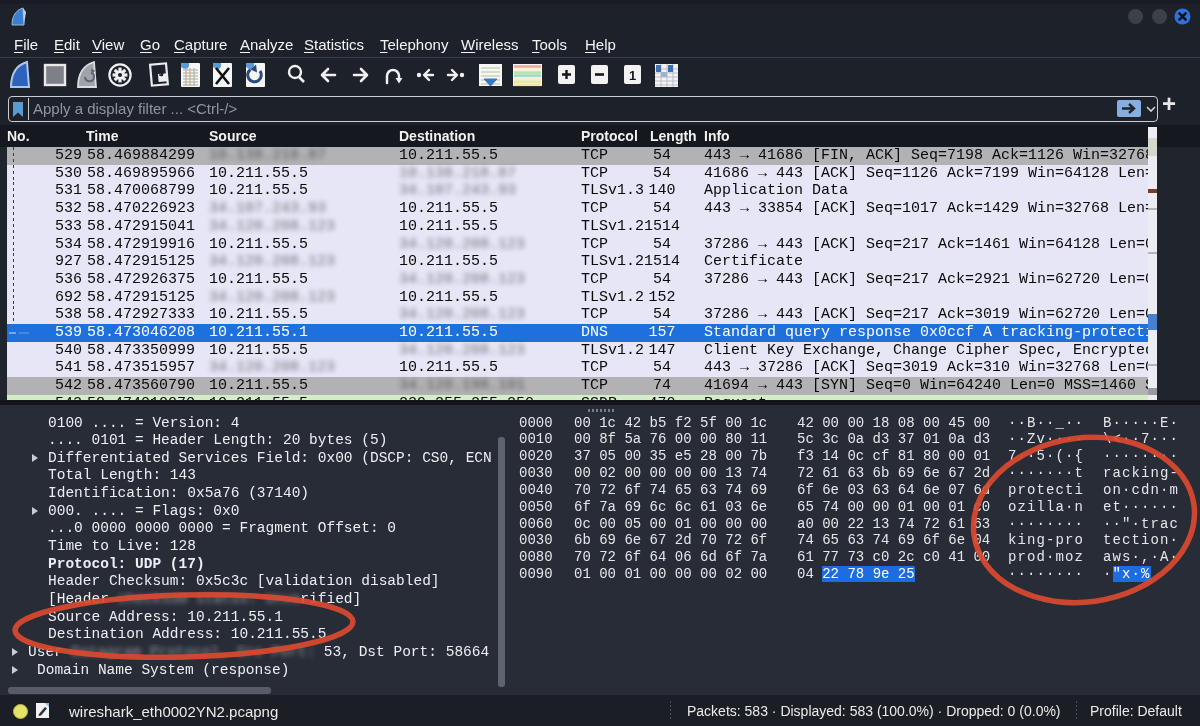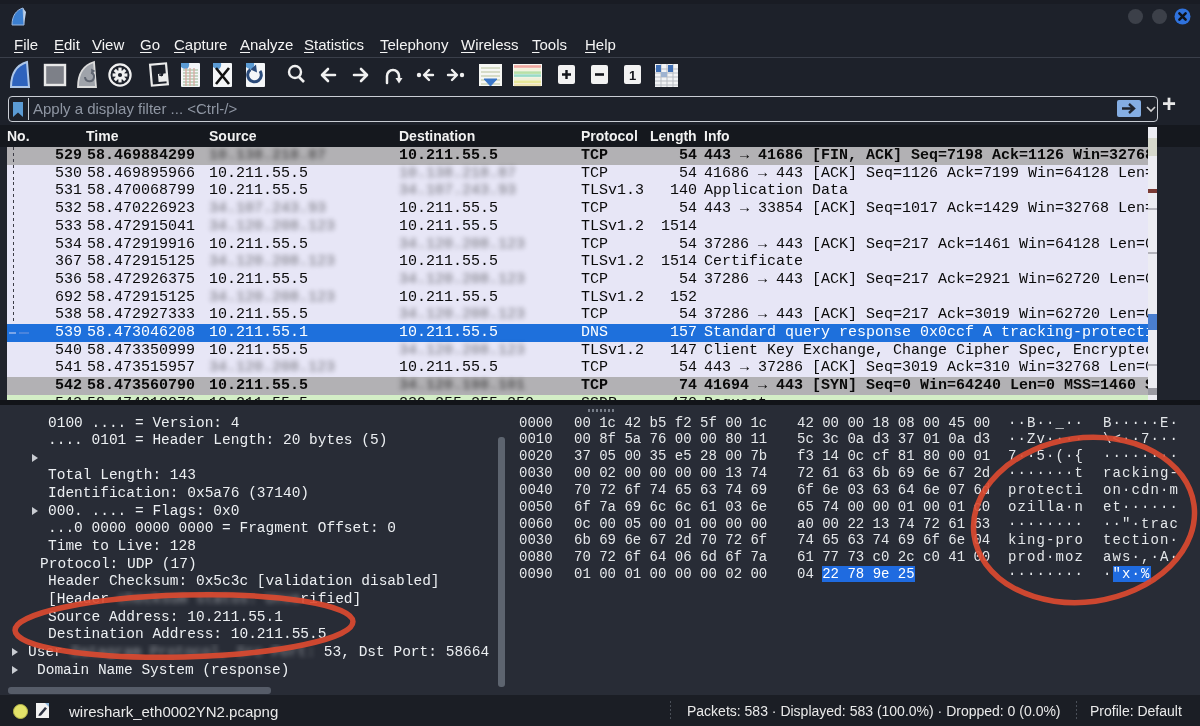--- a/index.html
+++ b/index.html
@@ -22,29 +22,29 @@
 #fgo{left:1108px;top:3px;width:24px;height:17px;background:#85aee3;border-radius:2px;}
 #fplus{left:1157px;top:-2px;width:24px;height:28px;color:#e8e8e8;font-size:24px;font-weight:bold;text-align:center;}
 
 #plist{left:0;top:125px;width:1200px;height:276px;background:#20242d;}
 #phead{left:0;top:0;width:1200px;height:22px;background:#15181e;color:#f2f2f2;font-weight:bold;font-size:14px;}
 #phead div{position:absolute;top:3px;}
 #rows{left:7px;top:22px;width:1141px;height:254px;overflow:hidden;}
 .prow{position:absolute;left:0;width:1141px;height:18px;font-family:"Liberation Mono",monospace;font-size:15px;color:#0a0a0a;white-space:pre;}
 .prow div{position:absolute;top:0px;line-height:18px;}
 .lav{background:#e7e6f6;}
-.gray{background:#b2b1b4;font-weight:bold;}
+.gray{background:#b2b1b4;}
 .sel{background:#1e70dc;color:#fff;}
 .green{background:#d3eec6;}
 .cno{left:23px;width:52px;text-align:right;}
 .ct{left:80px;}
 .cs{left:202px;}
 .cd{left:392px;}
 .cp{left:574px;}
-.cl{left:620px;width:70px;text-align:right;}
+.cl{left:620px;width:70px;text-align:center;}
 .ci{left:697px;width:444px;overflow:hidden;}
 .blur{filter:blur(2.6px);opacity:.55;}
 .dash{position:absolute;left:6px;top:0;width:1px;height:100%;background:repeating-linear-gradient(to bottom,#3c3c46 0 3px,transparent 3px 6px);}
 
 #pscroll{left:1148px;top:2px;width:9px;height:274px;background:#ececf2;}
 
 #bottom{left:0;top:405px;width:1200px;height:290px;background:#282c36;}
 .dline{position:absolute;font-family:"Liberation Mono",monospace;font-size:14.5px;color:#eceff2;white-space:pre;}
 .tri{position:absolute;width:0;height:0;border-left:6px solid #c9ccd2;border-top:4.5px solid transparent;border-bottom:4.5px solid transparent;}
 #dscroll{left:497px;top:8px;width:9px;height:278px;background:#282c36;}
@@ -212,21 +212,21 @@
 <div style="left:650px">Length</div>
 <div style="left:704px">Info</div>
 </div>
 <div class="abs" id="rows">
 <div class="prow gray" style="top:0.00px"><div class="dash"></div><div class="cno">529</div><div class="ct">58.469884299</div><div class="cs"><span class="blur">10.138.218.87</span></div><div class="cd">10.211.55.5</div><div class="cp">TCP</div><div class="cl">54</div><div class="ci">443 → 41686 [FIN, ACK] Seq=7198 Ack=1126 Win=32768</div></div>
 <div class="prow lav" style="top:17.70px"><div class="dash"></div><div class="cno">530</div><div class="ct">58.469895966</div><div class="cs">10.211.55.5</div><div class="cd"><span class="blur">10.138.218.87</span></div><div class="cp">TCP</div><div class="cl">54</div><div class="ci">41686 → 443 [ACK] Seq=1126 Ack=7199 Win=64128 Len=</div></div>
 <div class="prow lav" style="top:35.40px"><div class="dash"></div><div class="cno">531</div><div class="ct">58.470068799</div><div class="cs">10.211.55.5</div><div class="cd"><span class="blur">34.107.243.93</span></div><div class="cp">TLSv1.3</div><div class="cl">140</div><div class="ci">Application Data</div></div>
 <div class="prow lav" style="top:53.10px"><div class="dash"></div><div class="cno">532</div><div class="ct">58.470226923</div><div class="cs"><span class="blur">34.107.243.93</span></div><div class="cd">10.211.55.5</div><div class="cp">TCP</div><div class="cl">54</div><div class="ci">443 → 33854 [ACK] Seq=1017 Ack=1429 Win=32768 Len=</div></div>
 <div class="prow lav" style="top:70.80px"><div class="dash"></div><div class="cno">533</div><div class="ct">58.472915041</div><div class="cs"><span class="blur">34.120.208.123</span></div><div class="cd">10.211.55.5</div><div class="cp">TLSv1.2</div><div class="cl">1514</div></div>
 <div class="prow lav" style="top:88.50px"><div class="dash"></div><div class="cno">534</div><div class="ct">58.472919916</div><div class="cs">10.211.55.5</div><div class="cd"><span class="blur">34.120.208.123</span></div><div class="cp">TCP</div><div class="cl">54</div><div class="ci">37286 → 443 [ACK] Seq=217 Ack=1461 Win=64128 Len=0</div></div>
-<div class="prow lav" style="top:106.20px"><div class="dash"></div><div class="cno">367</div><div class="ct">58.472915125</div><div class="cs"><span class="blur">34.120.208.123</span></div><div class="cd">10.211.55.5</div><div class="cp">TLSv1.2</div><div class="cl">1514</div><div class="ci">Certificate</div></div>
+<div class="prow lav" style="top:106.20px"><div class="dash"></div><div class="cno">927</div><div class="ct">58.472915125</div><div class="cs"><span class="blur">34.120.208.123</span></div><div class="cd">10.211.55.5</div><div class="cp">TLSv1.2</div><div class="cl">1514</div><div class="ci">Certificate</div></div>
 <div class="prow lav" style="top:123.90px"><div class="dash"></div><div class="cno">536</div><div class="ct">58.472926375</div><div class="cs">10.211.55.5</div><div class="cd"><span class="blur">34.120.208.123</span></div><div class="cp">TCP</div><div class="cl">54</div><div class="ci">37286 → 443 [ACK] Seq=217 Ack=2921 Win=62720 Len=0</div></div>
 <div class="prow lav" style="top:141.60px"><div class="dash"></div><div class="cno">692</div><div class="ct">58.472915125</div><div class="cs"><span class="blur">34.120.208.123</span></div><div class="cd">10.211.55.5</div><div class="cp">TLSv1.2</div><div class="cl">152</div></div>
 <div class="prow lav" style="top:159.30px"><div class="dash"></div><div class="cno">538</div><div class="ct">58.472927333</div><div class="cs">10.211.55.5</div><div class="cd"><span class="blur">34.120.208.123</span></div><div class="cp">TCP</div><div class="cl">54</div><div class="ci">37286 → 443 [ACK] Seq=217 Ack=3019 Win=62720 Len=0</div></div>
 <div class="prow sel" style="top:177.00px"><div style="position:absolute;left:2px;top:8px;width:7px;height:2px;background:#7aa5e8"></div><div style="position:absolute;left:12px;top:8px;width:10px;height:2px;background:#4a84dd"></div><div class="cno">539</div><div class="ct">58.473046208</div><div class="cs">10.211.55.1</div><div class="cd">10.211.55.5</div><div class="cp">DNS</div><div class="cl">157</div><div class="ci">Standard query response 0x0ccf A tracking-protecti</div></div>
 <div class="prow lav" style="top:194.70px"><div class="cno">540</div><div class="ct">58.473350999</div><div class="cs">10.211.55.5</div><div class="cd"><span class="blur">34.120.208.123</span></div><div class="cp">TLSv1.2</div><div class="cl">147</div><div class="ci">Client Key Exchange, Change Cipher Spec, Encrypted</div></div>
 <div class="prow lav" style="top:212.40px"><div class="cno">541</div><div class="ct">58.473515957</div><div class="cs"><span class="blur">34.120.208.123</span></div><div class="cd">10.211.55.5</div><div class="cp">TCP</div><div class="cl">54</div><div class="ci">443 → 37286 [ACK] Seq=3019 Ack=310 Win=32768 Len=0</div></div>
 <div class="prow gray" style="top:230.10px"><div class="cno">542</div><div class="ct">58.473560790</div><div class="cs">10.211.55.5</div><div class="cd"><span class="blur">34.120.198.101</span></div><div class="cp">TCP</div><div class="cl">74</div><div class="ci">41694 → 443 [SYN] Seq=0 Win=64240 Len=0 MSS=1460 S</div></div>
 <div class="prow green" style="top:247.80px"><div class="cno">543</div><div class="ct">58.474010070</div><div class="cs">10.211.55.5</div><div class="cd">239.255.255.250</div><div class="cp">SSDP</div><div class="cl">470</div><div class="ci">Request</div></div>
 </div>
 <div class="abs" id="pscroll">
@@ -238,27 +238,28 @@
 <div style="position:absolute;left:0;top:237px;width:9px;height:2px;background:#b4b4bc"></div>
 <div style="position:absolute;left:0;top:261px;width:9px;height:7px;background:#9a9aa2"></div>
 </div>
 </div>
 <div class="abs" style="left:0;top:400px;width:1200px;height:5px;background:#121419"></div>
 <div class="abs" id="bottom">
 <div style="position:absolute;left:588px;top:4px;width:28px;height:3px;background:repeating-linear-gradient(to right,#777d88 0 2px,transparent 2px 4px)"></div>
 <div class="dline" style="left:48px;top:9.50px;width:449px;overflow:hidden;">0100 .... = Version: 4</div>
 <div class="dline" style="left:48px;top:27.15px;width:449px;overflow:hidden;">.... 0101 = Header Length: 20 bytes (5)</div>
 <div class="tri" style="left:32px;top:48.80px"></div>
+<div class="dline" style="left:48px;top:44.80px;width:449px;overflow:hidden;">Differentiated Services Field: 0x00 (DSCP: CS0, ECN</div>
 <div class="dline" style="left:48px;top:62.45px;width:449px;overflow:hidden;">Total Length: 143</div>
 <div class="dline" style="left:48px;top:80.10px;width:449px;overflow:hidden;">Identification: 0x5a76 (37140)</div>
 <div class="tri" style="left:32px;top:101.75px"></div>
 <div class="dline" style="left:48px;top:97.75px;width:449px;overflow:hidden;">000. .... = Flags: 0x0</div>
 <div class="dline" style="left:48px;top:115.40px;width:449px;overflow:hidden;">...0 0000 0000 0000 = Fragment Offset: 0</div>
 <div class="dline" style="left:48px;top:133.05px;width:449px;overflow:hidden;">Time to Live: 128</div>
-<div class="dline" style="left:40px;top:150.70px;width:449px;overflow:hidden;">Protocol: UDP (17)</div>
+<div class="dline" style="left:48px;top:150.70px;width:449px;overflow:hidden;font-weight:bold;">Protocol: UDP (17)</div>
 <div class="dline" style="left:48px;top:168.35px;width:449px;overflow:hidden;">Header Checksum: 0x5c3c [validation disabled]</div>
 <div class="dline" style="left:48px;top:186.00px;width:449px;overflow:hidden;">[Header <span class="blur">checksum status: Unve</span>rified]</div>
 <div class="dline" style="left:48px;top:203.65px;width:449px;overflow:hidden;">Source Address: 10.211.55.1</div>
 <div class="dline" style="left:48px;top:221.30px;width:449px;overflow:hidden;">Destination Address: 10.211.55.5</div>
 <div class="tri" style="left:12px;top:242.95px"></div>
 <div class="dline" style="left:28px;top:238.95px;width:469px;overflow:hidden;">User<span class="blur"> Datagram Protocol, Src Port:</span> 53, Dst Port: 58664</div>
 <div class="tri" style="left:12px;top:260.60px"></div>
 <div class="dline" style="left:37px;top:256.60px;width:469px;overflow:hidden;">Domain Name System (response)</div>
 <div class="abs" id="dscroll">
       <div class="hdl"></div>

